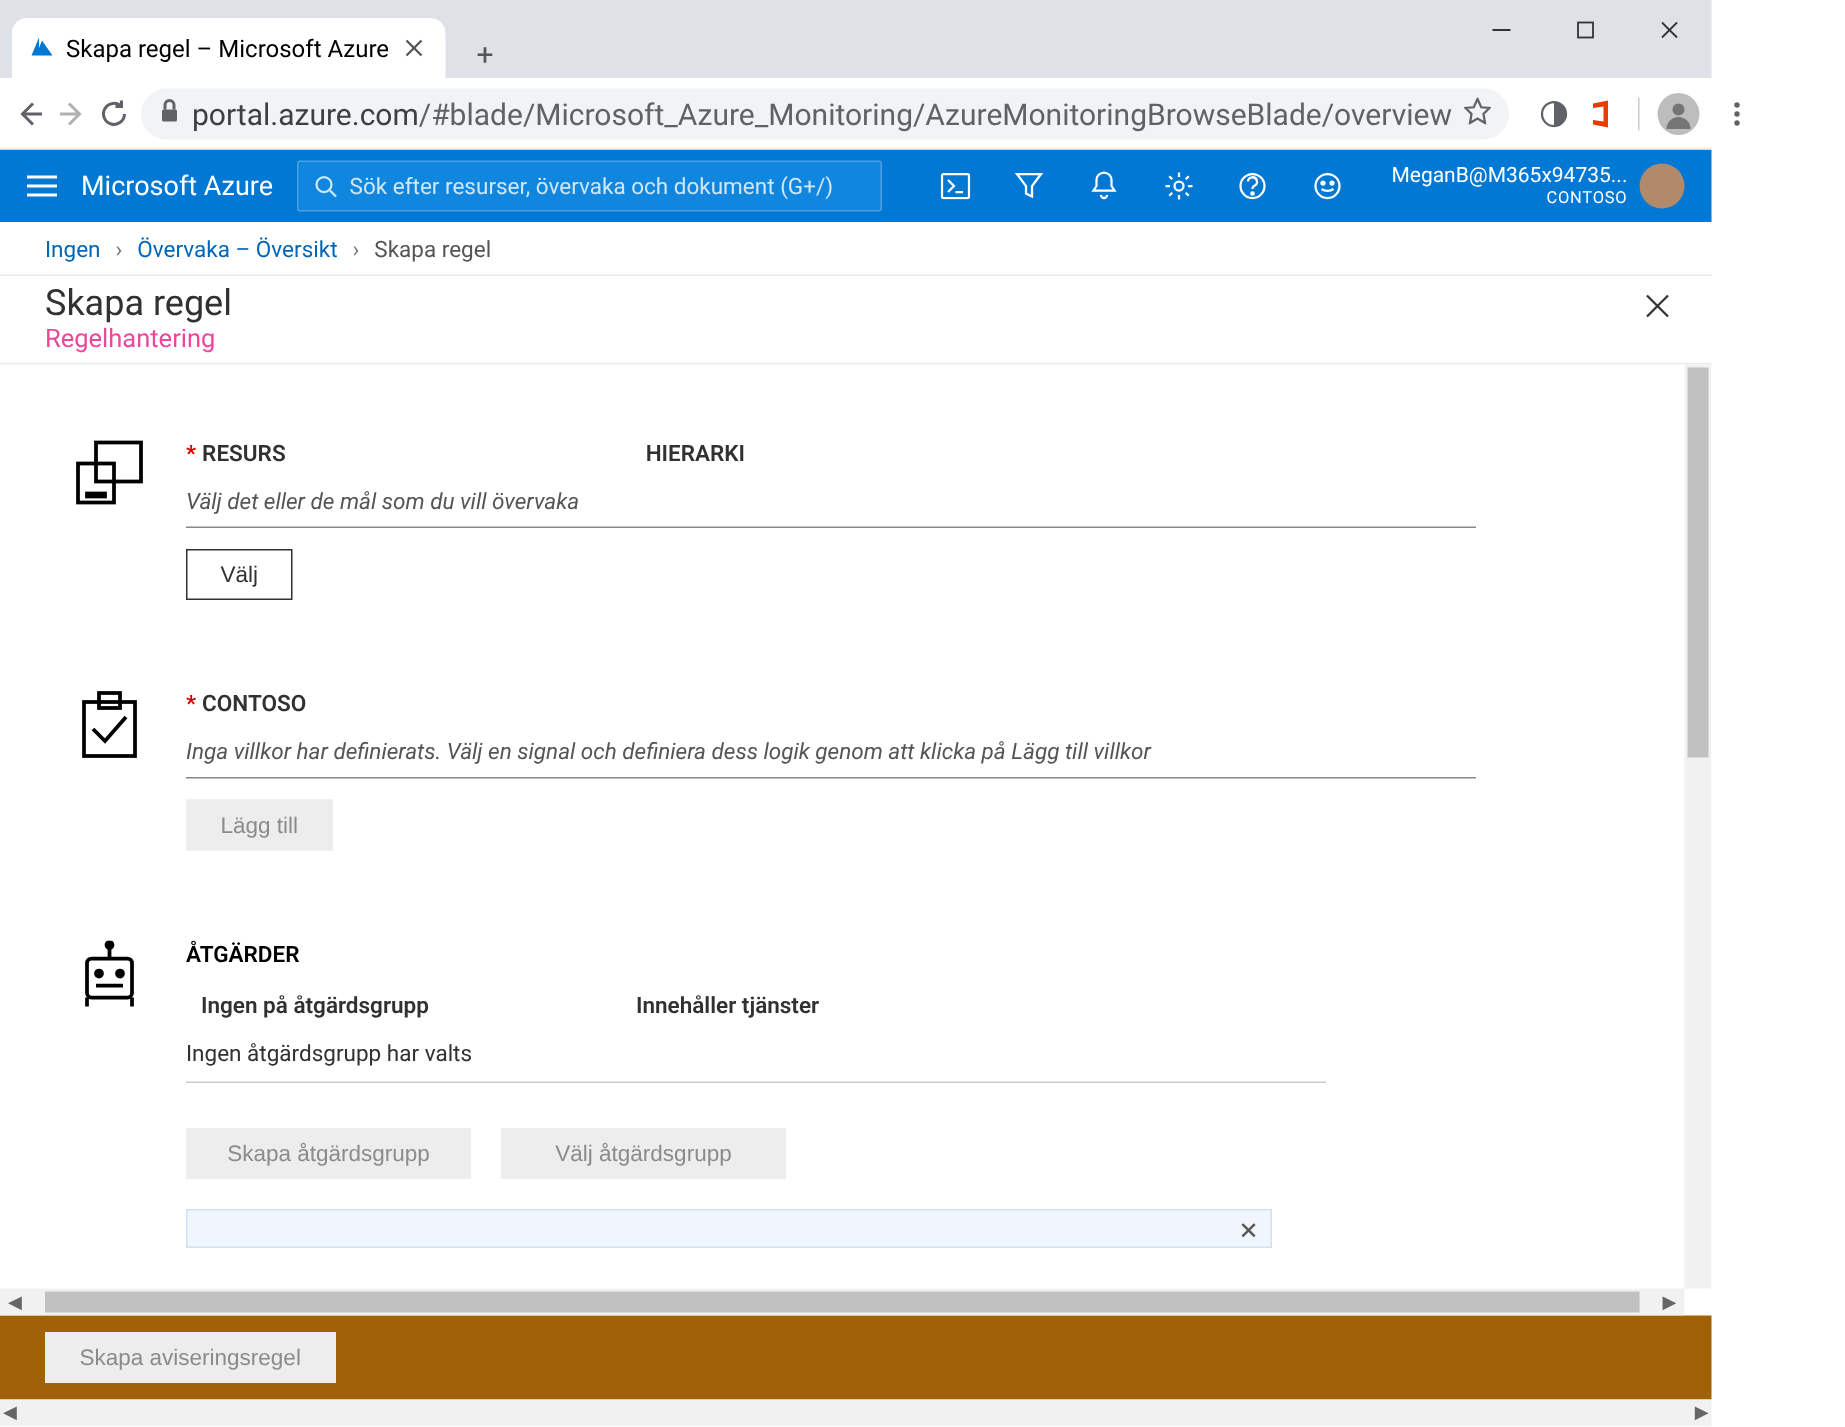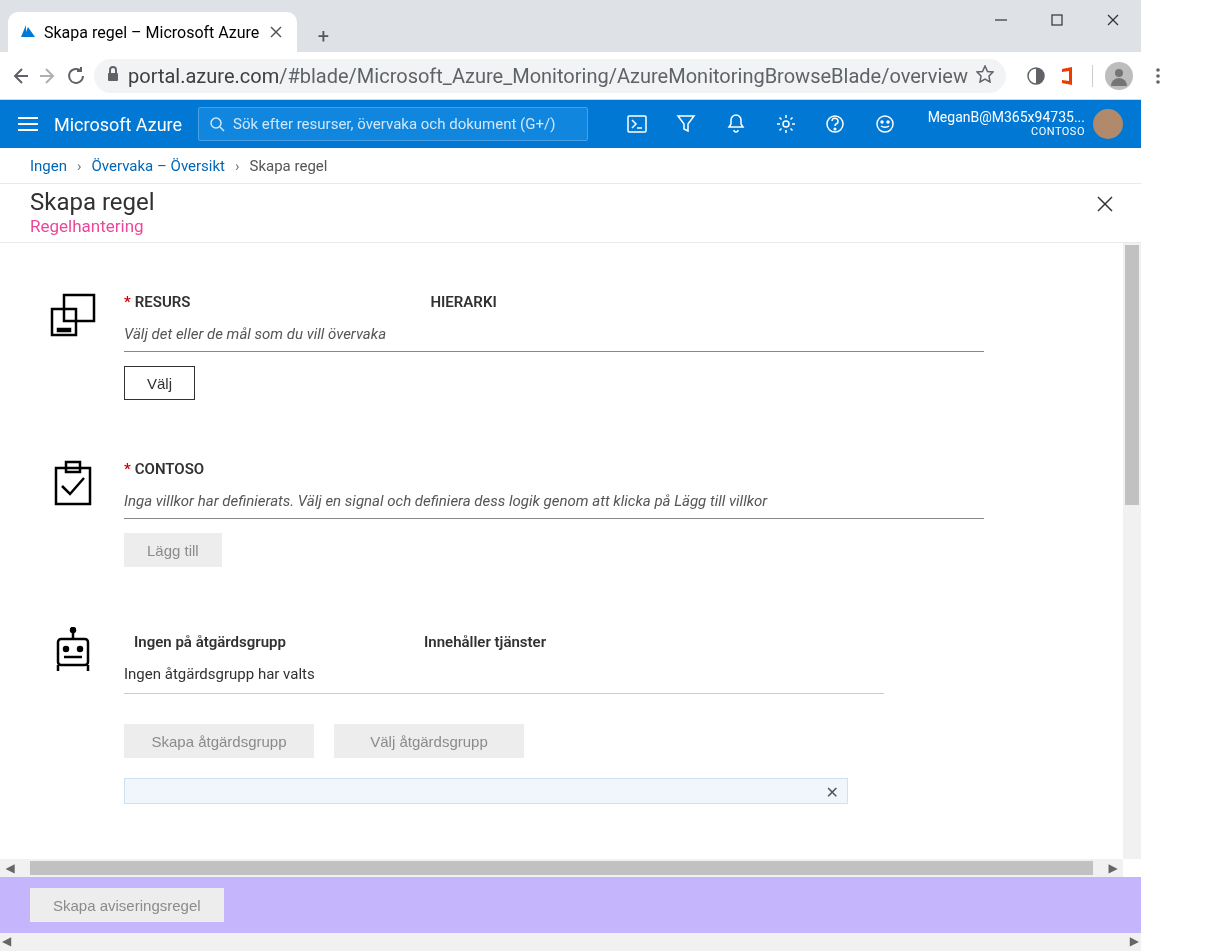--- a/index.html
+++ b/index.html
@@ -74,21 +74,21 @@
   .info-strip .close { position:absolute; right:8px; top:4px; color:#555; font-size:16px; }
 
   
   .vscroll { position:absolute; right:0; top:0; bottom:18px; width:18px; background:#f1f1f1; }
   .vscroll .thumb { position:absolute; left:2px; right:2px; top:2px; height:260px; background:#c1c1c1; }
   .hscroll { position:absolute; left:0; right:18px; bottom:0; height:18px; background:#f1f1f1; }
   .hscroll .thumb { position:absolute; top:2px; bottom:2px; left:30px; right:30px; background:#c1c1c1; }
   .hscroll .arrow, .vscroll .arrow { position:absolute; width:16px; height:16px; display:flex; align-items:center; justify-content:center; color:#666; font-size:12px; }
 
   
-  .footer { height:56px; border-top:none; padding:16px 30px; display:flex; align-items:center; background:#c4b5fd; }
+  .footer { height:56px; border-top:none; padding:16px 30px; display:flex; align-items:center; background:#a16207; }
   .footer .btn { margin-top:0; }
   .bottom-scroll { height:18px; background:#f1f1f1; position:relative; }
   .bottom-scroll .arrow-l { position:absolute; left:2px; top:1px; color:#666; font-size:12px; }
   .bottom-scroll .arrow-r { position:absolute; right:2px; top:1px; color:#666; font-size:12px; }
 
 </style>
 </head>
 <body>
 
 <div class="viewport">
@@ -328,20 +328,21 @@
                 <circle cx="30" cy="22" r="2" fill="#000"></circle>
                 <line x1="14" y1="30" x2="32" y2="30"></line>
                 <line x1="23" y1="12" x2="23" y2="4"></line>
                 <circle cx="23" cy="3" r="2" fill="#000"></circle>
                 <line x1="8" y1="38" x2="8" y2="44"></line>
                 <line x1="38" y1="38" x2="38" y2="44"></line>
               </svg>
           </span>
         </div>
         <div class="body-col" style="max-width:760px;">
+          <div style="font-weight:600;font-size:15px;margin-bottom:10px;">ÅTGÄRDER</div>
           <div class="tbl-head">
             <div>Ingen på åtgärdsgrupp</div>
             <div>Innehåller tjänster</div>
           </div>
           <div class="tbl-row">Ingen åtgärdsgrupp har valts</div>
           <div class="btn-row">
             <button class="btn disabled">Skapa åtgärdsgrupp</button>
             <button class="btn disabled">Välj åtgärdsgrupp</button>
           </div>
           <div class="info-strip">

